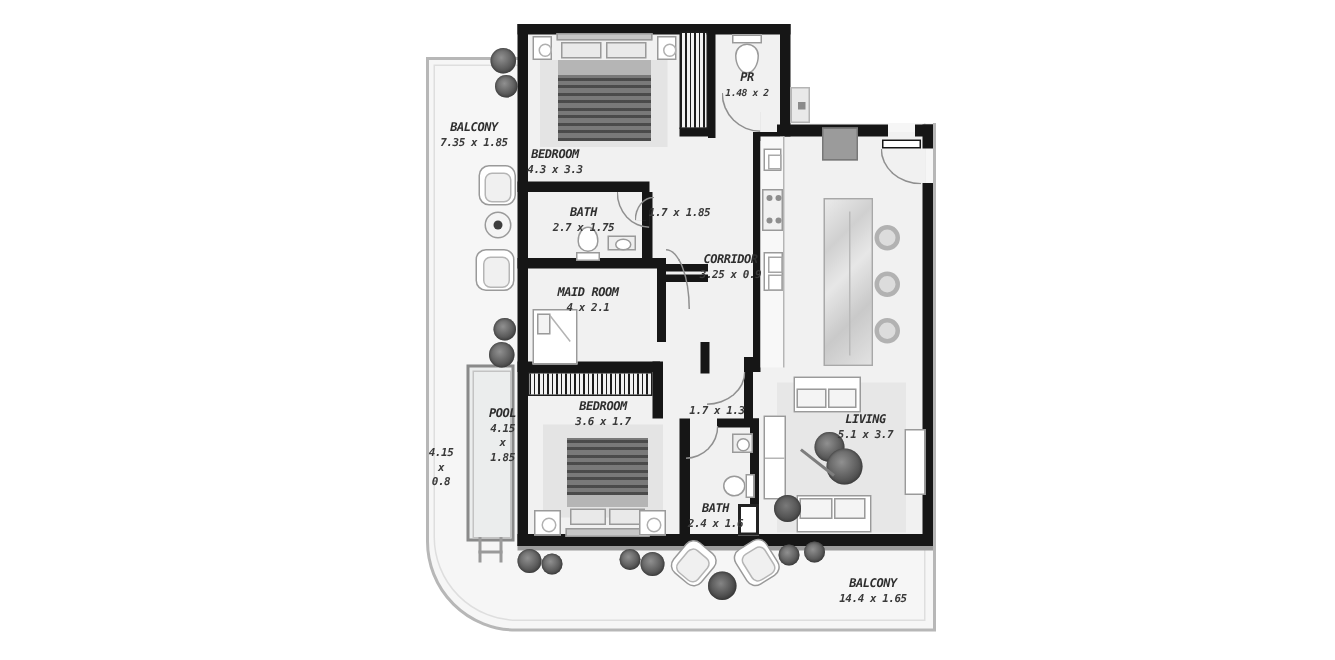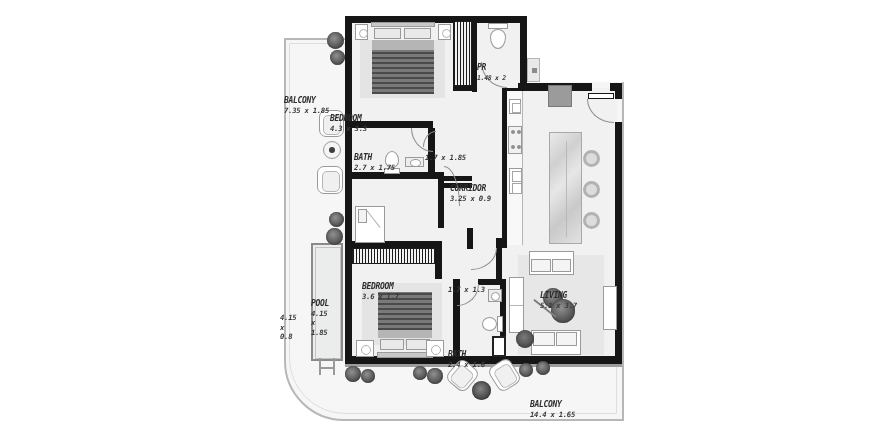--- a/index.html
+++ b/index.html
@@ -1,21 +1,21 @@
 <!DOCTYPE html>
 <html><head>
 <meta charset="utf-8">
 <style>
   html,body{margin:0;padding:0;background:#fff;}
   #stage{position:relative;width:890px;height:440px;background:#fff;overflow:hidden;
          font-family:"DejaVu Sans Mono",monospace;}
   .abs{position:absolute;}
   .wall{position:absolute;background:#161616;}
   .lbl{position:absolute;font-style:italic;font-weight:bold;font-size:8px;color:#2e2e2e;
-       text-align:left;line-height:10px;white-space:nowrap;letter-spacing:-0.3px;margin-top:16px;}
+       text-align:center;line-height:10px;white-space:nowrap;letter-spacing:-0.3px;}
   .lbl .dim{font-size:7.3px;color:#3a3a3a;}
   .rug{position:absolute;background:#e4e4e4;}
   .furn{position:absolute;background:#fff;border:1px solid #9a9a9a;box-sizing:border-box;}
   .plant{position:absolute;border-radius:50%;
          background:radial-gradient(circle at 42% 38%,#909090,#4a4a4a 72%);
          box-shadow:inset 0 0 2px #2e2e2e;}
   .hatchv{position:absolute;border:1px solid #1c1c1c;box-sizing:border-box;
           background:repeating-linear-gradient(90deg,#1c1c1c 0 1px,#f2f2f2 1px 3px);}
   .arc{position:absolute;box-sizing:border-box;}
   .a-tr{border-left:1px solid #8f8f8f;border-bottom:1px solid #8f8f8f;border-bottom-left-radius:100%;}
@@ -242,21 +242,25 @@
     <div class="dim">1.7 x 1.85</div>
   </div>
   <div class="lbl" style="left:477px;top:47px;width:42px;">
     <div>PR</div>
     <div class="dim" style="font-size:6.5px;">1.48 x 2</div>
   </div>
   <div class="lbl" style="left:450px;top:168px;width:74px;">
     <div>CORRIDOR</div>
     <div class="dim">3.25 x 0.9</div>
   </div>
-  <div class="lbl" style="left:311px;top:283px;width:48px;line-height:9.5px;">
+  <div class="lbl" style="left:352px;top:190px;width:80px;">
+    <div>MAID ROOM</div>
+    <div class="dim">4 x 2.1</div>
+  </div>
+  <div class="lbl" style="left:311px;top:271px;width:48px;line-height:9.5px;">
     <div>POOL</div>
     <div class="dim">4.15</div>
     <div class="dim">x</div>
     <div class="dim">1.85</div>
   </div>
   <div class="lbl" style="left:280px;top:297px;width:28px;line-height:9.5px;">
     <div class="dim">4.15</div>
     <div class="dim">x</div>
     <div class="dim">0.8</div>
   </div>

